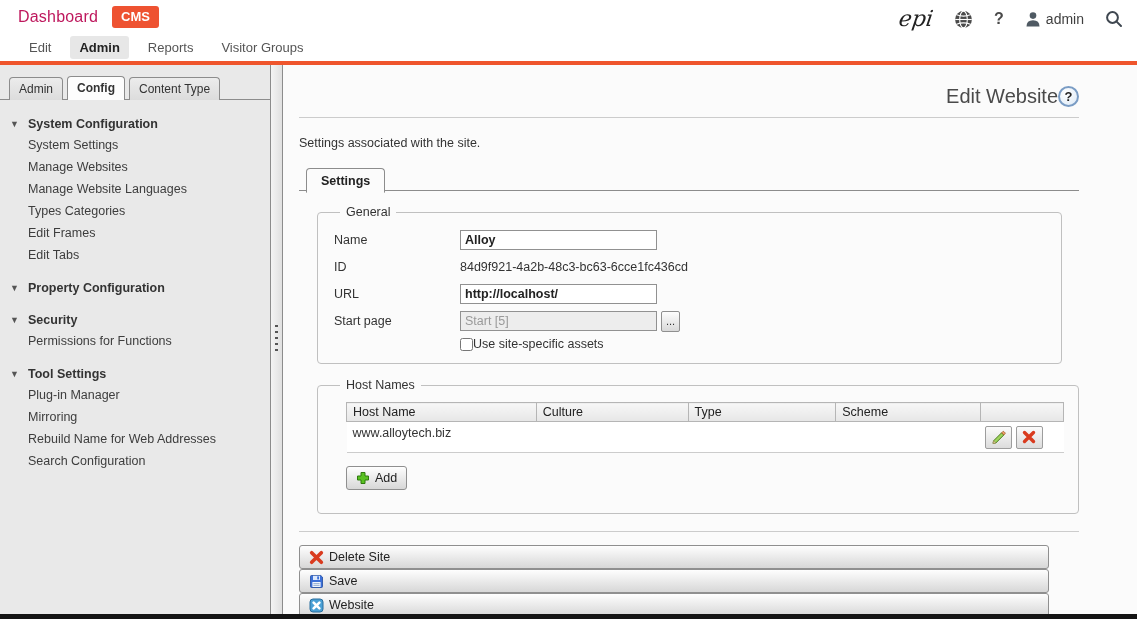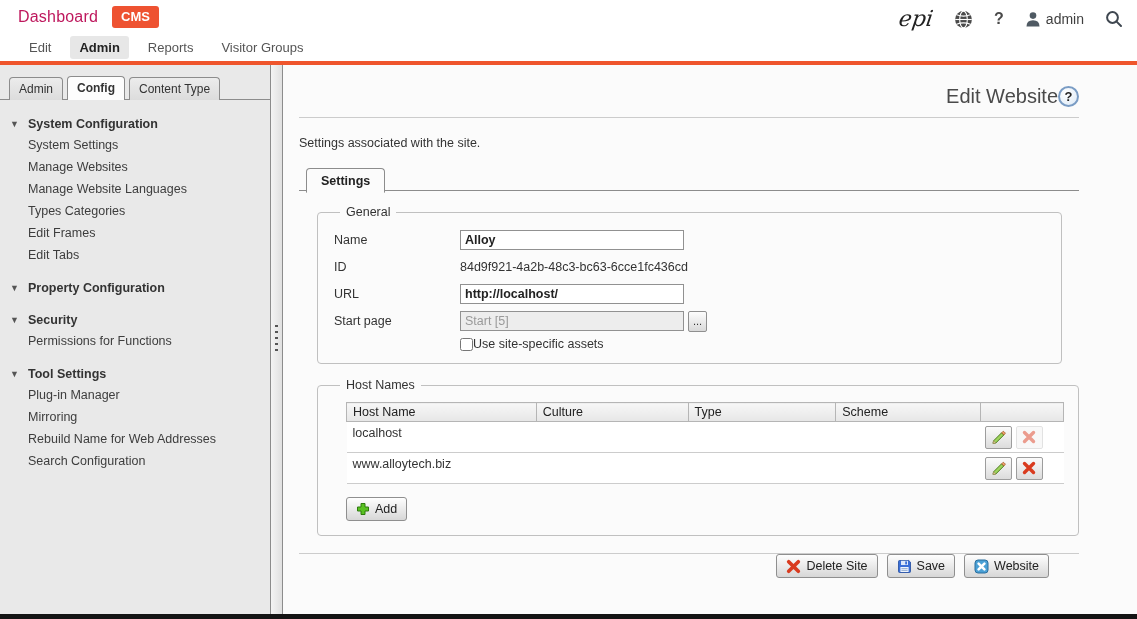--- a/index.html
+++ b/index.html
@@ -51,42 +51,42 @@
   .rule { border: none; border-top: 1px solid #ccc; margin-top: 9px; }
   .subtitle { font-size: 12.5px; color: #333; margin-top: 18px; }
 
   .tabstrip { margin-top: 17px; border-bottom: 1px solid #8c8c8c; padding-left: 7px; height: 24px; }
   .main-tab { display: inline-block; position: relative; top: 1px; background: #fbfbfb; border: 1px solid #8c8c8c; border-bottom: 1px solid #fbfbfb; border-radius: 4px 4px 0 0; font-size: 12.5px; font-weight: bold; color: #222; padding: 5px 14px 4px; cursor: pointer; }
 
   fieldset { border: 1px solid #c0c0c0; border-radius: 4px; margin: 14px 0 0 18px; width: 745px; padding: 10px 14px 12px 16px; background: #fbfbfb; }
   legend { font-size: 12.5px; color: #333; padding: 0 6px; margin-left: 6px; }
   .form-row { display: flex; align-items: center; margin-bottom: 5px; min-height: 22px; }
   .form-label { flex: 0 0 126px; font-size: 12.5px; color: #333; }
-  .text-input { width: 224px; height: 20px; border: 1px solid #919191; background: #fff; font-family: "Liberation Sans", sans-serif; font-size: 12.5px; font-weight: bold; color: #222; padding: 0 4px; }
+  .text-input { width: 197px; height: 20px; border: 1px solid #919191; background: #fff; font-family: "Liberation Sans", sans-serif; font-size: 12.5px; font-weight: bold; color: #222; padding: 0 4px; }
   .text-input:disabled { background: #ededed; color: #9a9a9a; font-weight: normal; }
   .static-value { font-size: 12.5px; color: #333; }
   .browse-btn { margin-left: 4px; width: 19px; height: 21px; border: 1px solid #8f8f8f; border-radius: 2px; background: linear-gradient(#fdfdfd,#d9d9d9); font-size: 11px; color: #333; cursor: pointer; line-height: 1; }
   .checkbox-row { margin-left: 126px; display: flex; align-items: center; margin-top: 4px; }
   .checkbox-row input { width: 13px; height: 13px; }
   .checkbox-label { font-size: 12.5px; color: #333; }
 
   table.hosts { border-collapse: collapse; margin-left: 12px; width: 718px; }
   table.hosts th { background: linear-gradient(#f7f7f7,#e6e6e6); border: 1px solid #b5b5b5; font-size: 12.5px; font-weight: normal; color: #222; text-align: left; padding: 2px 6px; height: 18px; }
   table.hosts td { background: #fff; border-bottom: 1px solid #ccc; font-size: 12.5px; color: #333; padding: 4px 6px; height: 31px; vertical-align: top; }
   table.hosts td.actions { vertical-align: middle; padding: 2px 4px; white-space: nowrap; }
   .col-host { width: 190px; } .col-culture { width: 152px; } .col-type { width: 148px; } .col-scheme { width: 145px; } .col-actions { width: 83px; }
   .row-btn { width: 27px; height: 23px; border: 1px solid #9d9d9d; border-radius: 2px; background: linear-gradient(#fbfbfb,#dcdcdc); margin-right: 4px; cursor: pointer; display: inline-flex; align-items: center; justify-content: center; vertical-align: middle; }
   .row-btn.disabled { opacity: .5; border-color: #c7c7c7; background: #f3f3f3; cursor: default; }
 
-  .add-btn { margin: 13px 0 2px 12px; }
+  .add-btn { margin: 13px 0 11px 12px; }
   .btn { display: inline-flex; align-items: center; gap: 5px; height: 24px; padding: 0 9px; border: 1px solid #8f8f8f; border-radius: 3px; background: linear-gradient(#fefefe,#d7d7d7); font-family: "Liberation Sans", sans-serif; font-size: 12.5px; color: #222; cursor: pointer; }
   .btn svg { display: block; }
 
   .actions-rule { border: none; border-top: 1px solid #ccc; margin-top: 17px; }
-  .actions-row { display: flex; justify-content: flex-end; gap: 9px; padding-right: 30px; }
+  .actions-row { display: flex; justify-content: flex-end; margin-top: 13px; padding-right: 30px; flex-direction: column; }
 
   .bottombar { flex: 0 0 5px; background: #141414; }
 </style>
 </head>
 <body>
 
 <div class="page">
 
   <header class="topbar">
     <div class="topbar-row1">
@@ -237,39 +237,20 @@
               <tr>
                 <th class="col-host">Host Name</th>
                 <th class="col-culture">Culture</th>
                 <th class="col-type">Type</th>
                 <th class="col-scheme">Scheme</th>
                 <th class="col-actions"></th>
               </tr>
             </thead>
             <tbody>
               <tr>
-                <td>localhost</td>
-                <td></td>
-                <td></td>
-                <td></td>
-                <td class="actions">
-                  <button class="row-btn">
-                    <svg width="15" height="15" viewBox="0 0 15 15">
-                        <path d="M2 13.4 L2.6 10.8 L10.6 2.8 L12.8 5 L4.8 13 Z" fill="#9ed45c" stroke="#4e7c1e" stroke-width="1"></path>
-                        <path d="M10.6 2.8 L11.8 1.6 Q12.4 1.1 13.1 1.8 L13.9 2.6 Q14.5 3.2 14 3.8 L12.8 5 Z" fill="#f0a06a" stroke="#9c5a28" stroke-width="0.8"></path>
-                        <path d="M2 13.4 L2.6 10.8 L4.8 13 Z" fill="#f5d9a8" stroke="#9c8a5a" stroke-width="0.7"></path>
-                      </svg>
-                  </button><button class="row-btn disabled">
-                    <svg width="14" height="14" viewBox="0 0 14 14">
-                        <path d="M2.5 2.5 L11.5 11.5 M11.5 2.5 L2.5 11.5" stroke="#d93b1f" stroke-width="3.4" stroke-linecap="round"></path>
-                      </svg>
-                  </button>
-                </td>
-              </tr>
-              <tr>
                 <td>www.alloytech.biz</td>
                 <td></td>
                 <td></td>
                 <td></td>
                 <td class="actions">
                   <button class="row-btn">
                     <svg width="15" height="15" viewBox="0 0 15 15">
                         <path d="M2 13.4 L2.6 10.8 L10.6 2.8 L12.8 5 L4.8 13 Z" fill="#9ed45c" stroke="#4e7c1e" stroke-width="1"></path>
                         <path d="M10.6 2.8 L11.8 1.6 Q12.4 1.1 13.1 1.8 L13.9 2.6 Q14.5 3.2 14 3.8 L12.8 5 Z" fill="#f0a06a" stroke="#9c5a28" stroke-width="0.8"></path>
                         <path d="M2 13.4 L2.6 10.8 L4.8 13 Z" fill="#f5d9a8" stroke="#9c8a5a" stroke-width="0.7"></path>

